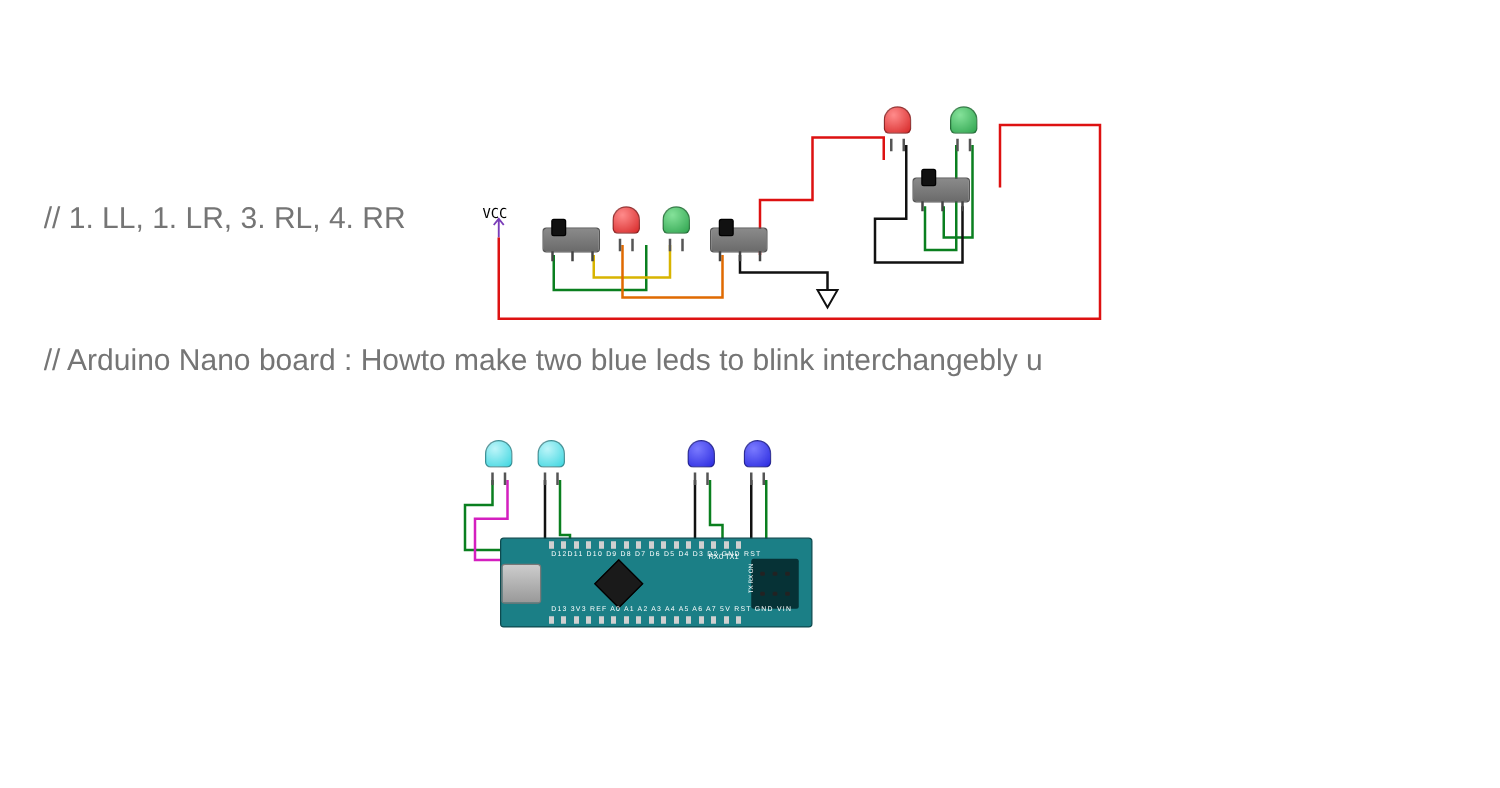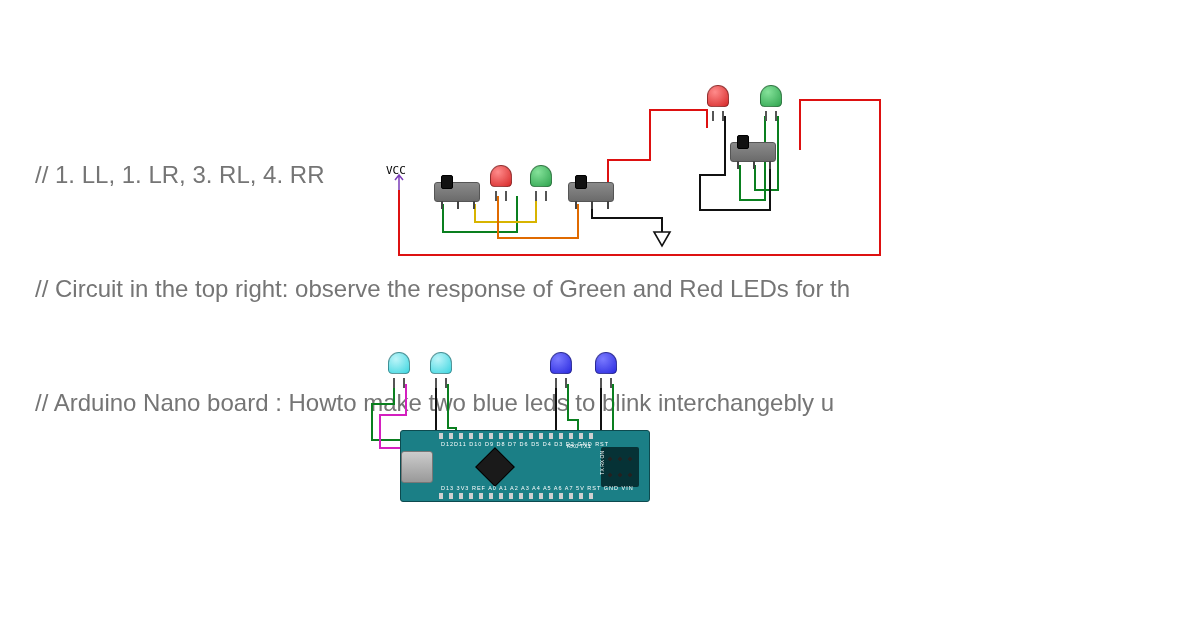--- a/index.html
+++ b/index.html
@@ -156,21 +156,20 @@
     top: 0; left: 0;
     width: 1200px;
     height: 630px;
   }
 </style>
 </head>
 <body>
 
 <div class="code-layer">
   <div>// 1. LL, 1. LR, 3. RL, 4. RR</div>
-  <div>// Circuit in the top right: observe the response of Green and Red LEDs for th</div>
   <div>// Arduino Nano board : Howto make two blue leds to blink interchangebly u</div>
   <div></div>
   
   
   
   
   
   
 </div>
 

